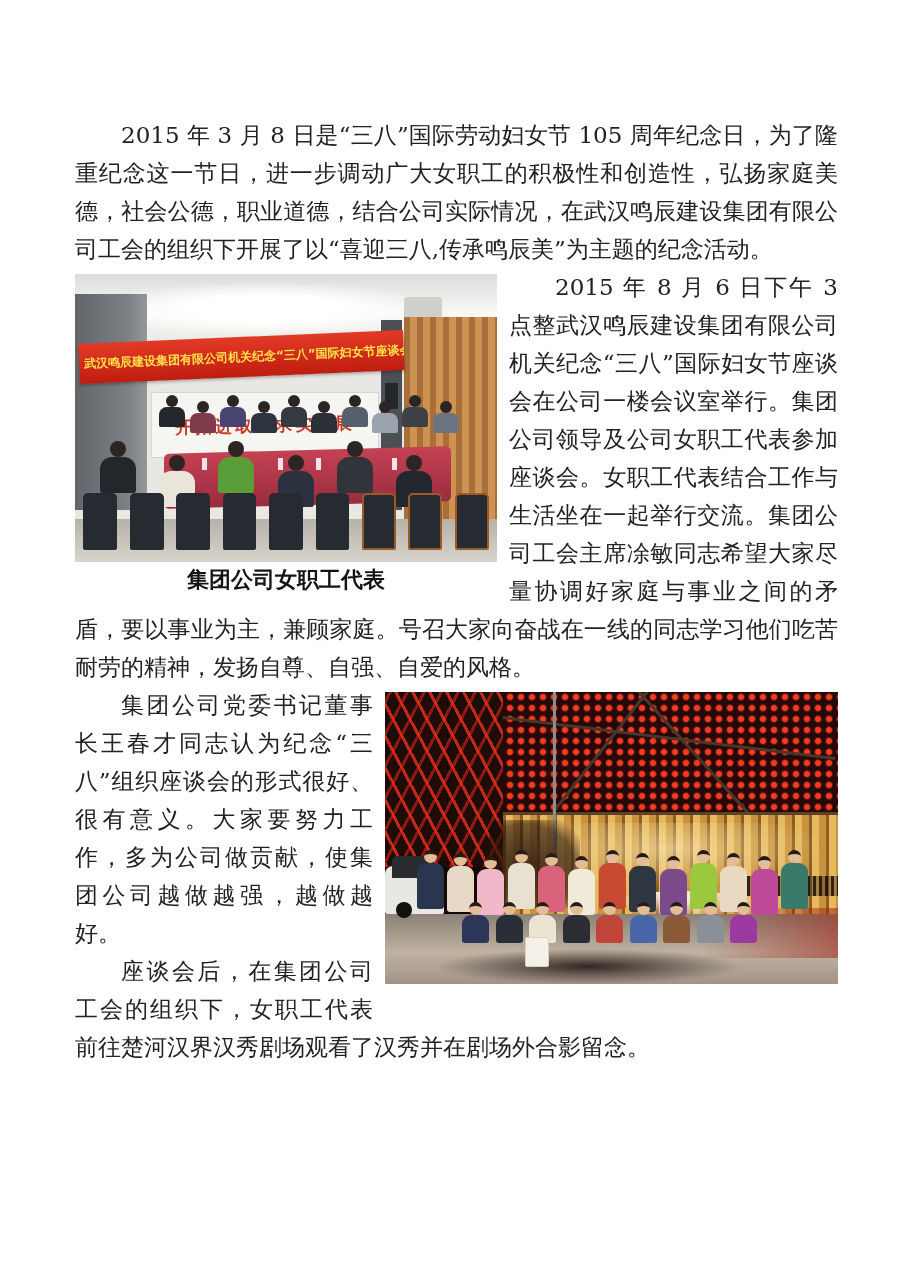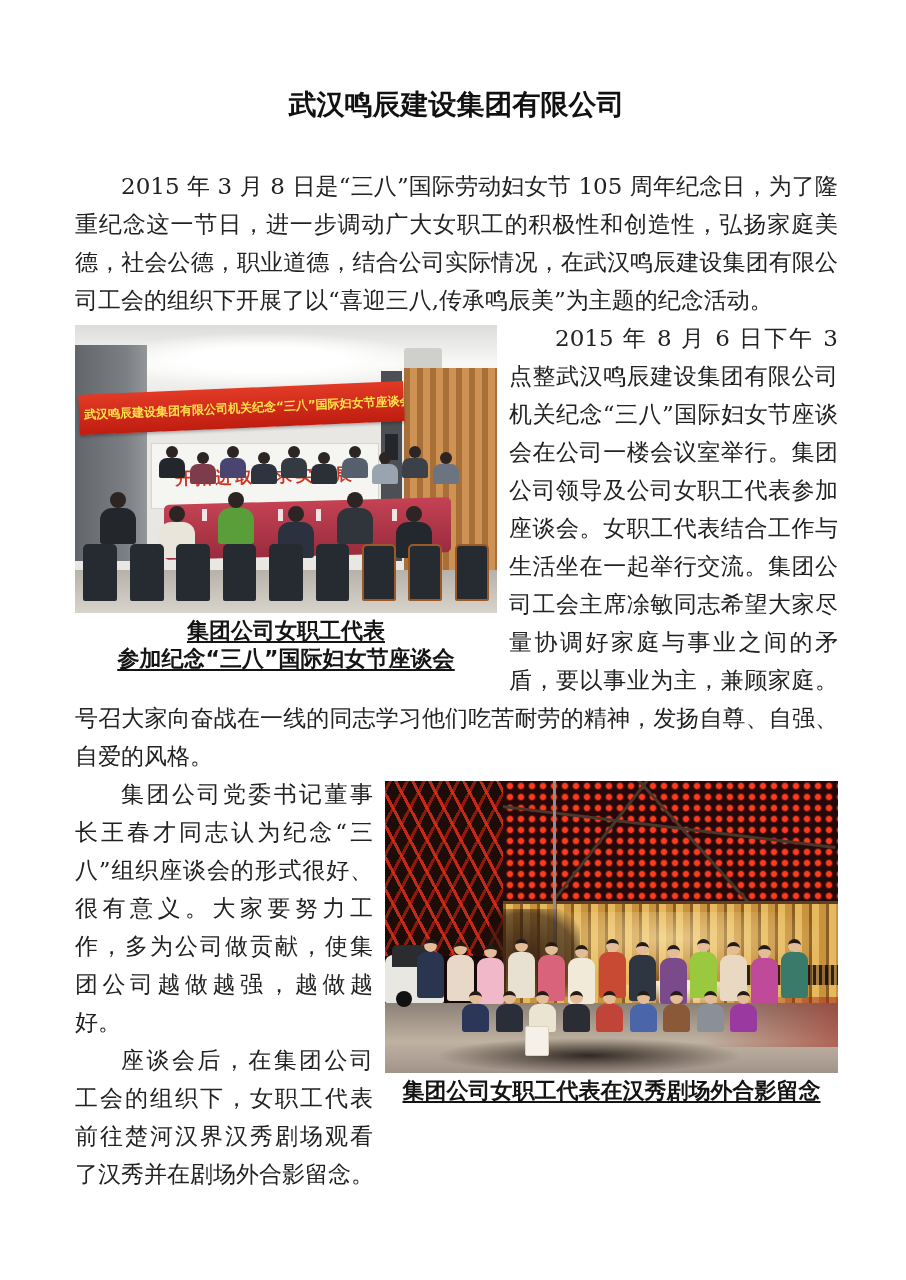--- a/index.html
+++ b/index.html
@@ -4,33 +4,33 @@
 <style>
   * { box-sizing: border-box; }
   html,body { margin:0; padding:0; background:#ffffff; }
   .page {
     position:relative; width:906px; height:1280px; margin:0 auto;
     background:#ffffff; overflow:hidden;
     font-family:"DejaVu Serif","Liberation Serif",serif; color:#1e1e1e;
   }
   .content { position:absolute; left:75px; top:84px; width:763px; }
   .doc-title { text-align:center; font-weight:bold; font-size:28px; line-height:41px; color:#111; margin:0; }
-  .body-text { margin-top:42px; }
+  .body-text { margin-top:32px; }
   .body-text p { font-size:23px; line-height:38px; text-align:justify; margin:0; text-indent:2em; color:#222; }
 
   
   figure { margin:0; }
   .fig1 { float:left; width:422px; margin:6px 12px 8px 0; }
   .fig2 { float:right; width:453px; margin:6px 0 24px 12px; }
   figcaption {
     font-family:"DejaVu Sans","Liberation Sans",sans-serif;
     font-weight:bold; font-size:22px; line-height:28px; text-align:center;
     color:#141414; margin-top:4px;
   }
-  figcaption span { text-decoration:underline; text-underline-offset:3px; }
+  figcaption span { text-underline-offset:3px; }
 
   .photo { position:relative; overflow:hidden; }
   .photo > div { position:absolute; }
 
   
   .photo1 { width:422px; height:288px; background:#e8e7e4; }
   .p1-ceiling { left:0; top:0; width:100%; height:30%; background:linear-gradient(#dcdcda 0%, #f8f8f6 45%, #e3e2de 100%); }
   .p1-light { left:8%; top:3%; width:74%; height:18%;
     background:radial-gradient(ellipse at 50% 50%, #ffffff 35%, rgba(255,255,255,0) 75%); }
   .p1-projector { left:78%; top:8%; width:9%; height:9%; background:#cfcfcc; border-radius:3px; }
@@ -107,21 +107,20 @@
   .qperson.kneel .torso { height:28px; }
   .clearfix::after { content:""; display:table; clear:both; }
 </style>
 </head>
 <body>
 
 <div class="page">
   <div class="content">
 
     <h1 class="doc-title">
-      <span style="display:block">武汉鸣辰建设集团有限公司</span>
     </h1>
 
     <div class="body-text clearfix">
 
       <p>2015 年 3 月 8 日是“三八”国际劳动妇女节 105 周年纪念日，为了隆重纪念这一节日，进一步调动广大女职工的积极性和创造性，弘扬家庭美德，社会公德，职业道德，结合公司实际情况，在武汉鸣辰建设集团有限公司工会的组织下开展了以“喜迎三八,传承鸣辰美”为主题的纪念活动。</p>
 
       <div class="clearfix">
         <figure class="fig1">
           <div class="photo photo1">
             <div class="p1-ceiling"></div>
@@ -211,21 +210,20 @@
                 <div class="p1-chair" style="left: 35%; top: 76%; width: 8%; height: 20%; background: rgb(38, 43, 49);"></div>
                 <div class="p1-chair" style="left: 46%; top: 76%; width: 8%; height: 20%; background: rgb(38, 43, 49);"></div>
                 <div class="p1-chair" style="left: 57%; top: 76%; width: 8%; height: 20%; background: rgb(38, 43, 49);"></div>
                 <div class="p1-chair" style="left: 68%; top: 76%; width: 8%; height: 20%; background: rgb(38, 43, 49); border: 2px solid rgb(154, 90, 40);"></div>
                 <div class="p1-chair" style="left: 79%; top: 76%; width: 8%; height: 20%; background: rgb(38, 43, 49); border: 2px solid rgb(154, 90, 40);"></div>
                 <div class="p1-chair" style="left: 90%; top: 76%; width: 8%; height: 20%; background: rgb(38, 43, 49); border: 2px solid rgb(154, 90, 40);"></div>
               </div>
           </div>
           <figcaption>
             <span style="display:block"><span>集团公司女职工代表</span></span>
-            <span style="display:block"><span>参加纪念“三八”国际妇女节座谈会</span></span>
           </figcaption>
         </figure>
 
         <p>2015 年 8 月 6 日下午 3 点整武汉鸣辰建设集团有限公司机关纪念“三八”国际妇女节座谈会在公司一楼会议室举行。集团公司领导及公司女职工代表参加座谈会。女职工代表结合工作与生活坐在一起举行交流。集团公司工会主席凃敏同志希望大家尽量协调好家庭与事业之间的矛盾，要以事业为主，兼顾家庭。号召大家向奋战在一线的同志学习他们吃苦耐劳的精神，发扬自尊、自强、自爱的风格。</p>
       </div>
 
       <div class="clearfix">
         <figure class="fig2">
           <div class="photo photo2">
             <div class="p2-led"></div>
@@ -333,23 +331,20 @@
                   <div class="head"></div>
                   <div class="torso" style="background: rgb(138, 143, 152);"></div>
                 </div>
                 <div class="qperson kneel" style="left: 76.2%; top: 72%;">
                   <div class="head"></div>
                   <div class="torso" style="background: rgb(154, 58, 160);"></div>
                 </div>
                 <div class="p2-bag" style="left: 31%; top: 84%; width: 24px; height: 30px;"></div>
               </div>
           </div>
-          <figcaption>
-            <span>集团公司女职工代表在汉秀剧场外合影留念</span>
-          </figcaption>
         </figure>
 
         <p>集团公司党委书记董事长王春才同志认为纪念“三八”组织座谈会的形式很好、很有意义。大家要努力工作，多为公司做贡献，使集团公司越做越强，越做越好。</p>
         <p>座谈会后，在集团公司工会的组织下，女职工代表前往楚河汉界汉秀剧场观看了汉秀并在剧场外合影留念。</p>
       </div>
 
     </div>
   </div>
 </div>
 

